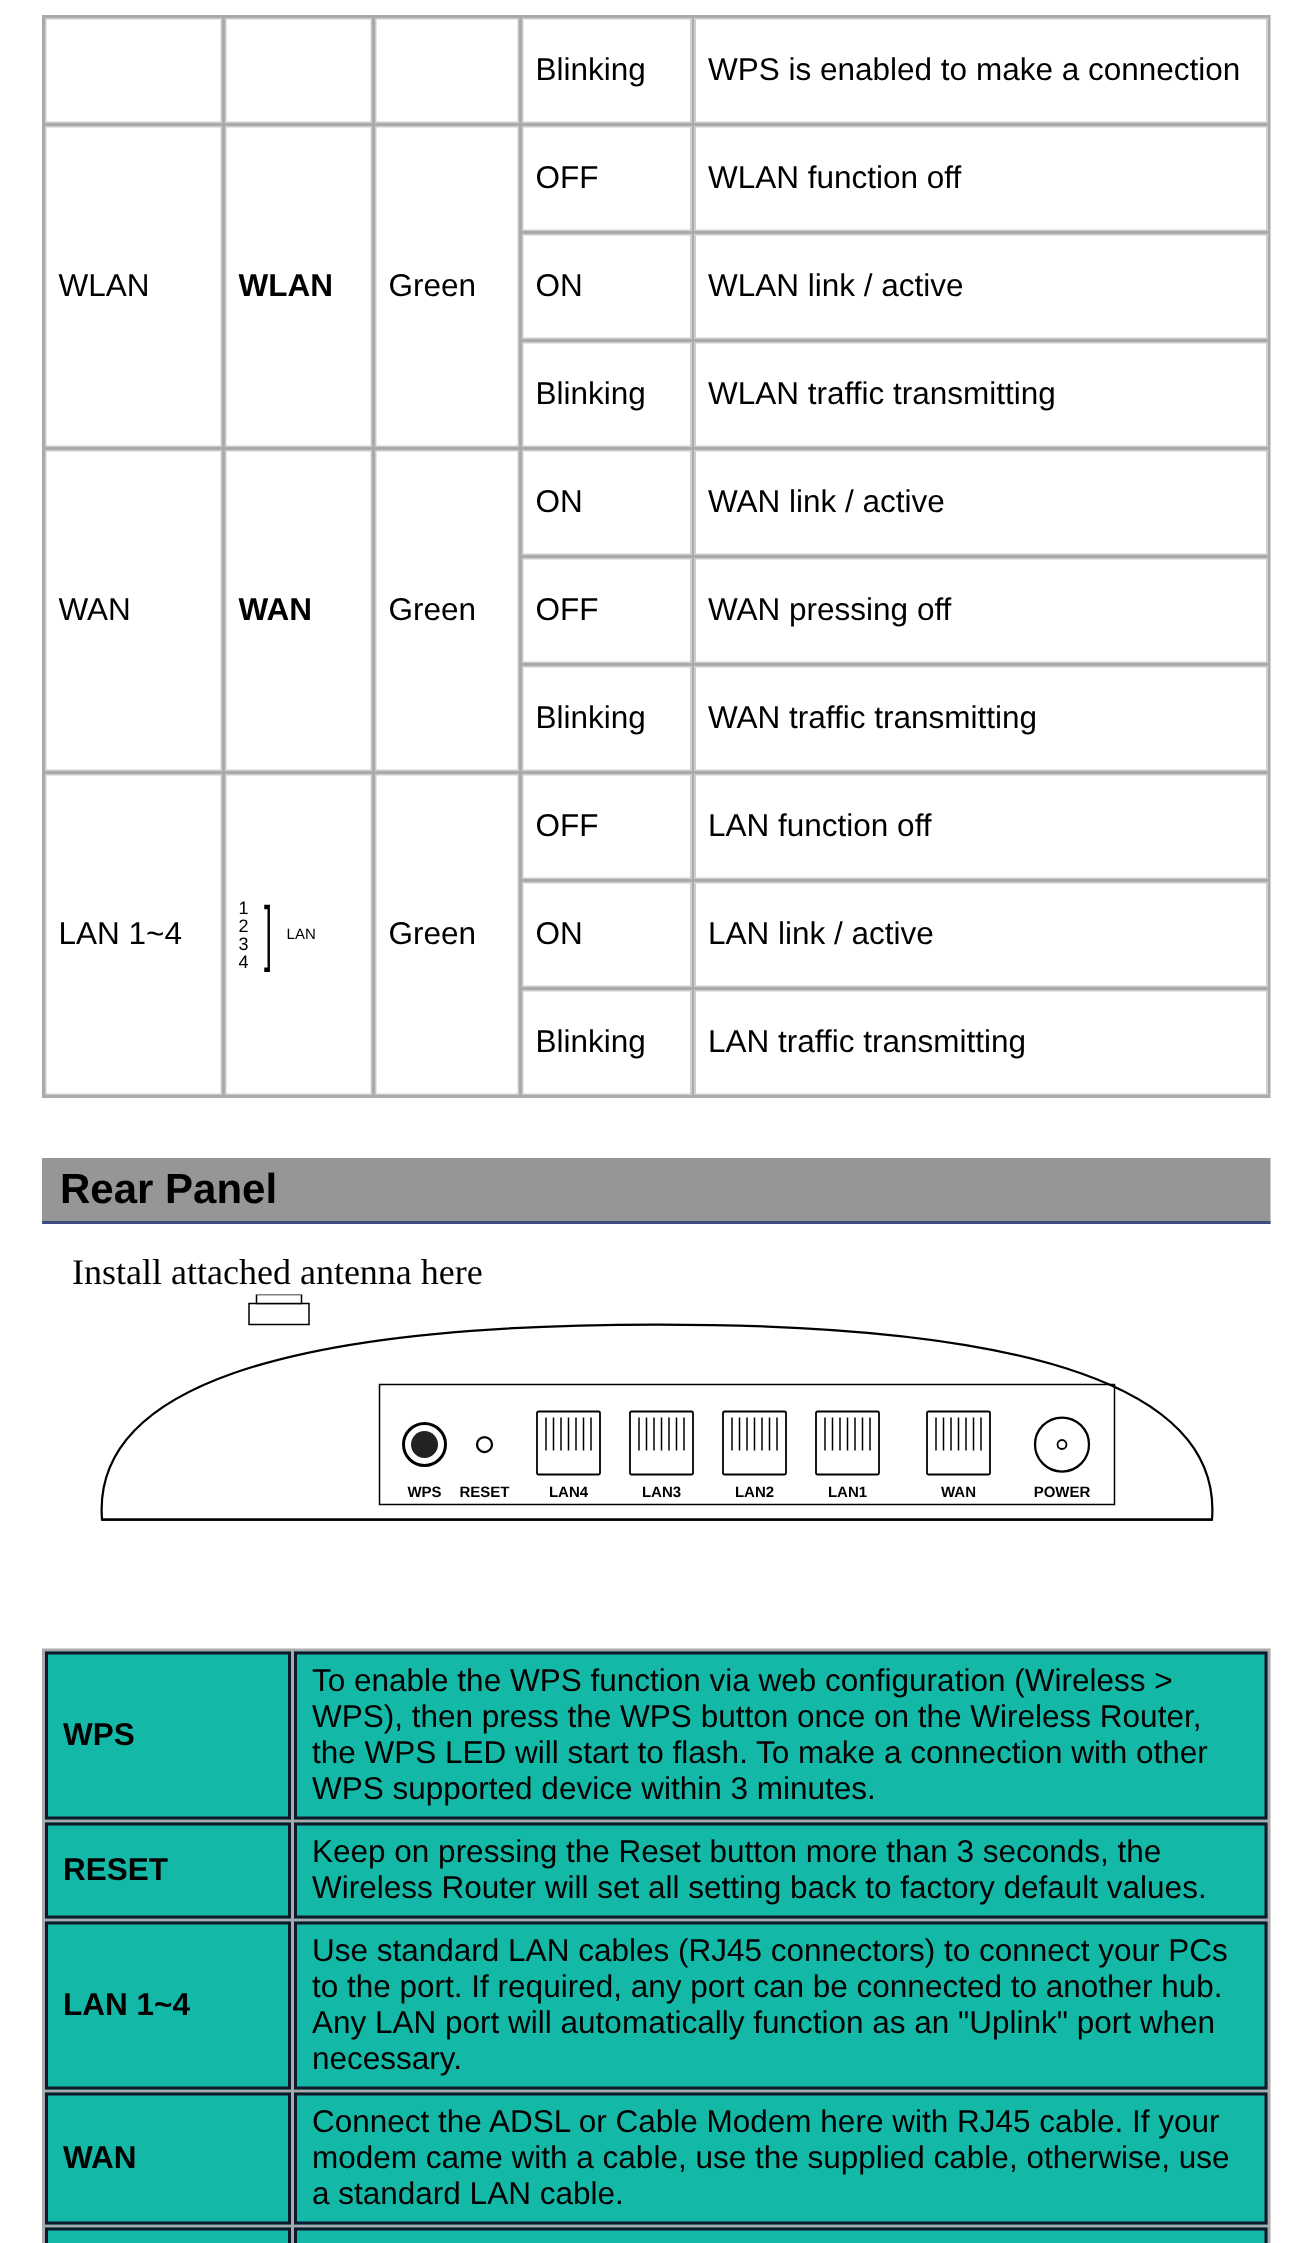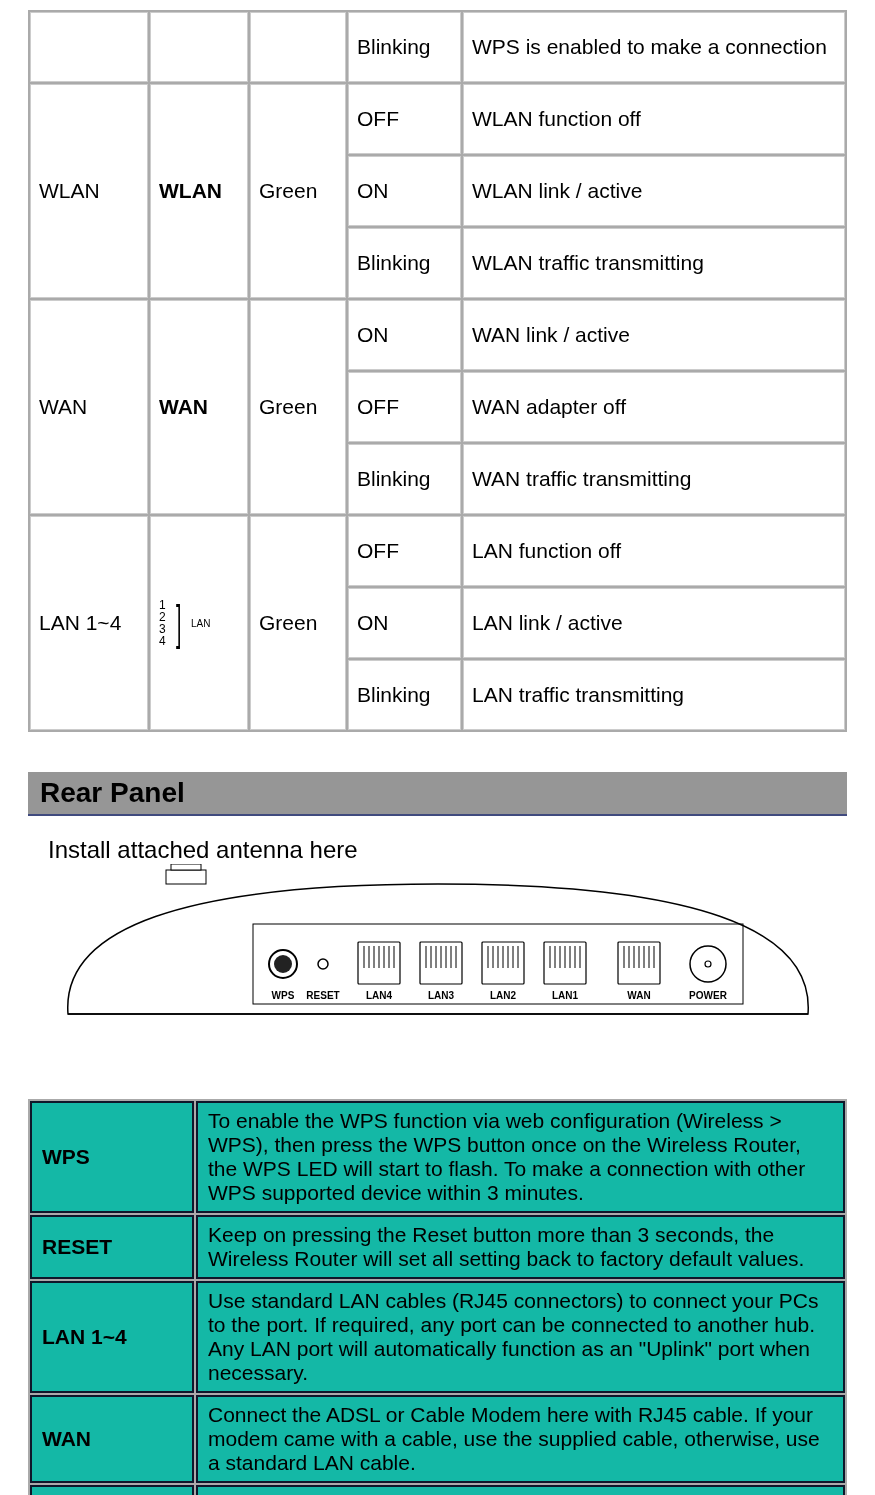--- a/index.html
+++ b/index.html
@@ -62,21 +62,21 @@
       border-bottom: 2px solid #404a7e;
       color: #000;
     }
 
     .rear-panel-figure {
       margin: 20px 0 30px 0;
     }
     .antenna-caption {
       font-size: 24px;
       margin: 0 0 0 20px;
-      font-family: Liberation Sans, sans-serif;
+      font-family: Liberation Serif, serif;
     }
 
     .router-svg-wrap {
       width: 780px;
       margin: 0 auto;
     }
 
     table.rear-table {
       width: 100%;
       border-collapse: separate;
@@ -133,21 +133,21 @@
 
   <tr>
     <td class="col1" rowspan="3">WAN</td>
     <td class="col2" rowspan="3">WAN</td>
     <td class="col3" rowspan="3">Green</td>
     <td class="col4">ON</td>
     <td class="col5">WAN link / active</td>
   </tr>
   <tr>
     <td class="col4">OFF</td>
-    <td class="col5">WAN adapter off</td>
+    <td class="col5">WAN pressing off</td>
   </tr>
   <tr>
     <td class="col4">Blinking</td>
     <td class="col5">WAN traffic transmitting</td>
   </tr>
 
   <tr>
     <td class="col1" rowspan="3">LAN 1~4</td>
     <td class="col2" rowspan="3" style="font-weight:normal;text-align:center;">
       <div class="lan-label-box">

